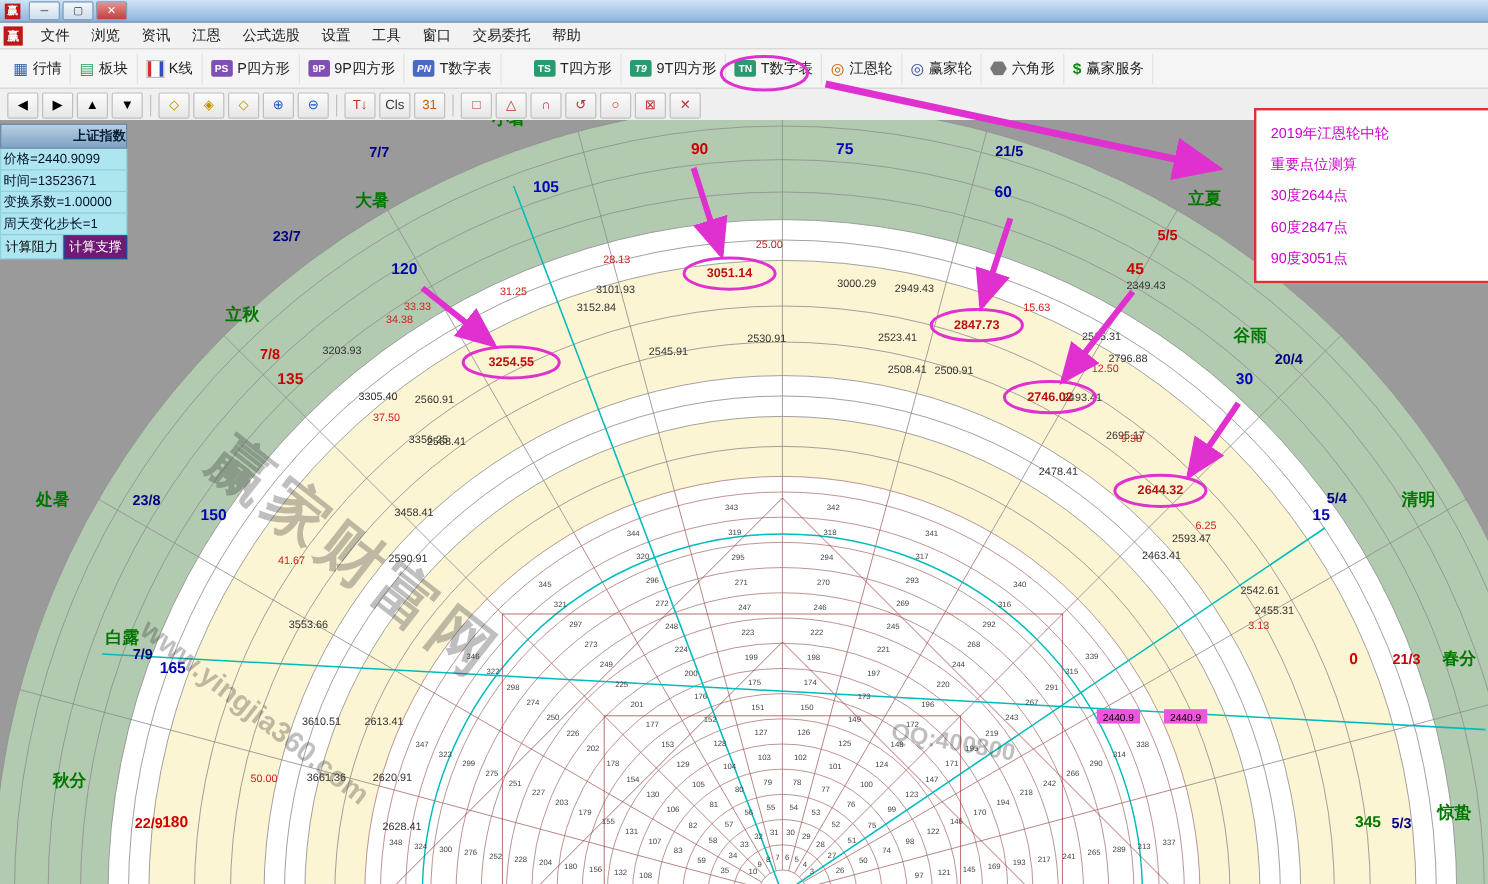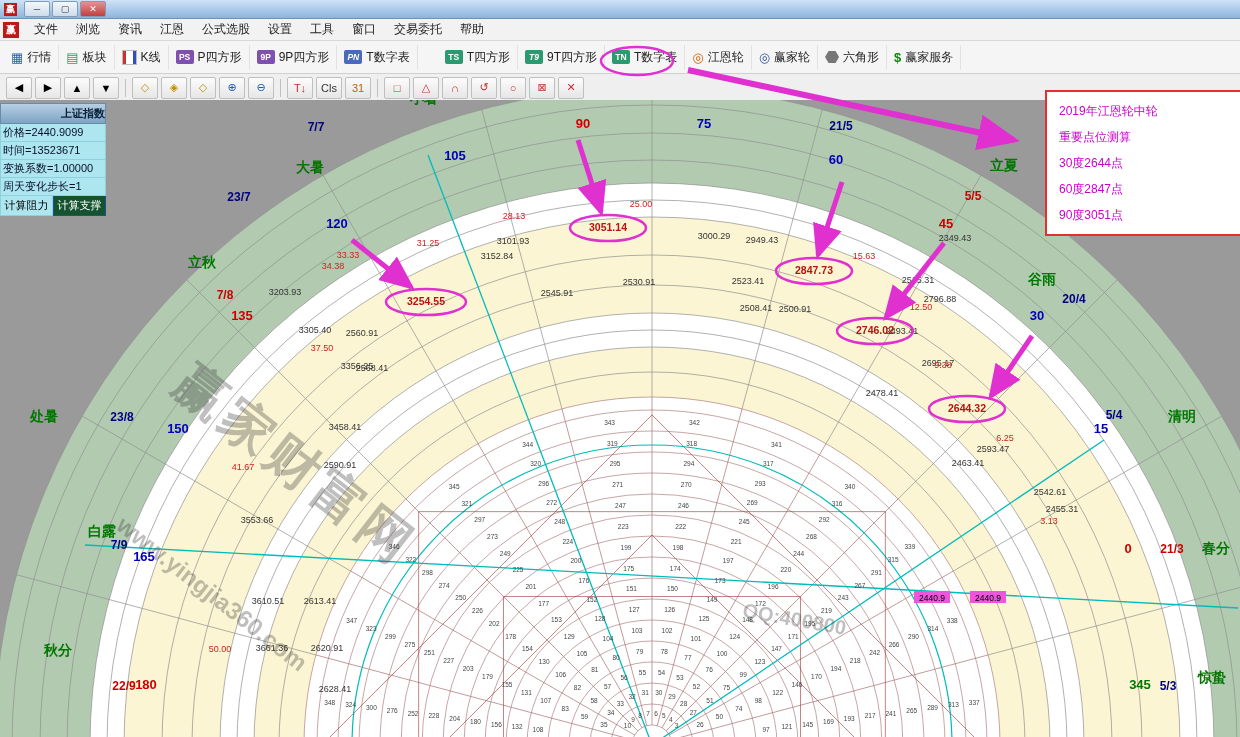--- a/index.html
+++ b/index.html
@@ -40,21 +40,21 @@
   
   .chart-area{position:absolute;left:0;top:100px;width:1240px;height:637px;background:#9a9a9a;overflow:hidden}
   #wheel-svg{position:absolute;left:0;top:0}
   
   .sidebar{position:absolute;left:0;top:3px;width:106px;font-size:11px;z-index:20}
   .sb-title{background:linear-gradient(#b7cfe4,#7fa3c4);text-align:right;padding:2px 0;font-weight:bold;
             color:#0a2038;border:1px solid #6a8aa8}
   .sb-row{background:#aee6f0;border:1px solid #8fd0de;border-top:none;padding:1px 2px;color:#05102a;white-space:nowrap}
   .sb-btns{display:flex}
   .sb-btn{flex:1;text-align:center;padding:2px 0;background:#aee6f0;border:1px solid #8fd0de;border-top:none;cursor:default}
-  .sb-btn.active{background:#14532d;color:#fff;border-color:#1d4e9e}
+  .sb-btn.active{background:#701a75;color:#fff;border-color:#1d4e9e}
   
   .annotation-box{position:absolute;left:1045px;top:90px;width:178px;background:#fff;border:2px solid #e03030;
                   padding:6px 4px 6px 12px;z-index:30}
   .ann-line{color:#cc00cc;font-size:12px;line-height:26px;white-space:nowrap}
   
   .watermark{position:absolute;color:#3a3a3a;opacity:.32;z-index:6;pointer-events:none;font-weight:bold;white-space:nowrap}
   .wm-brand{left:150px;top:330px;font-size:52px;letter-spacing:6px;transform:rotate(38deg)}
   .wm-site{left:95px;top:480px;font-size:24px;transform:rotate(38deg)}
   .wm-qq{left:742px;top:508px;font-size:20px;transform:rotate(10deg)}
   

